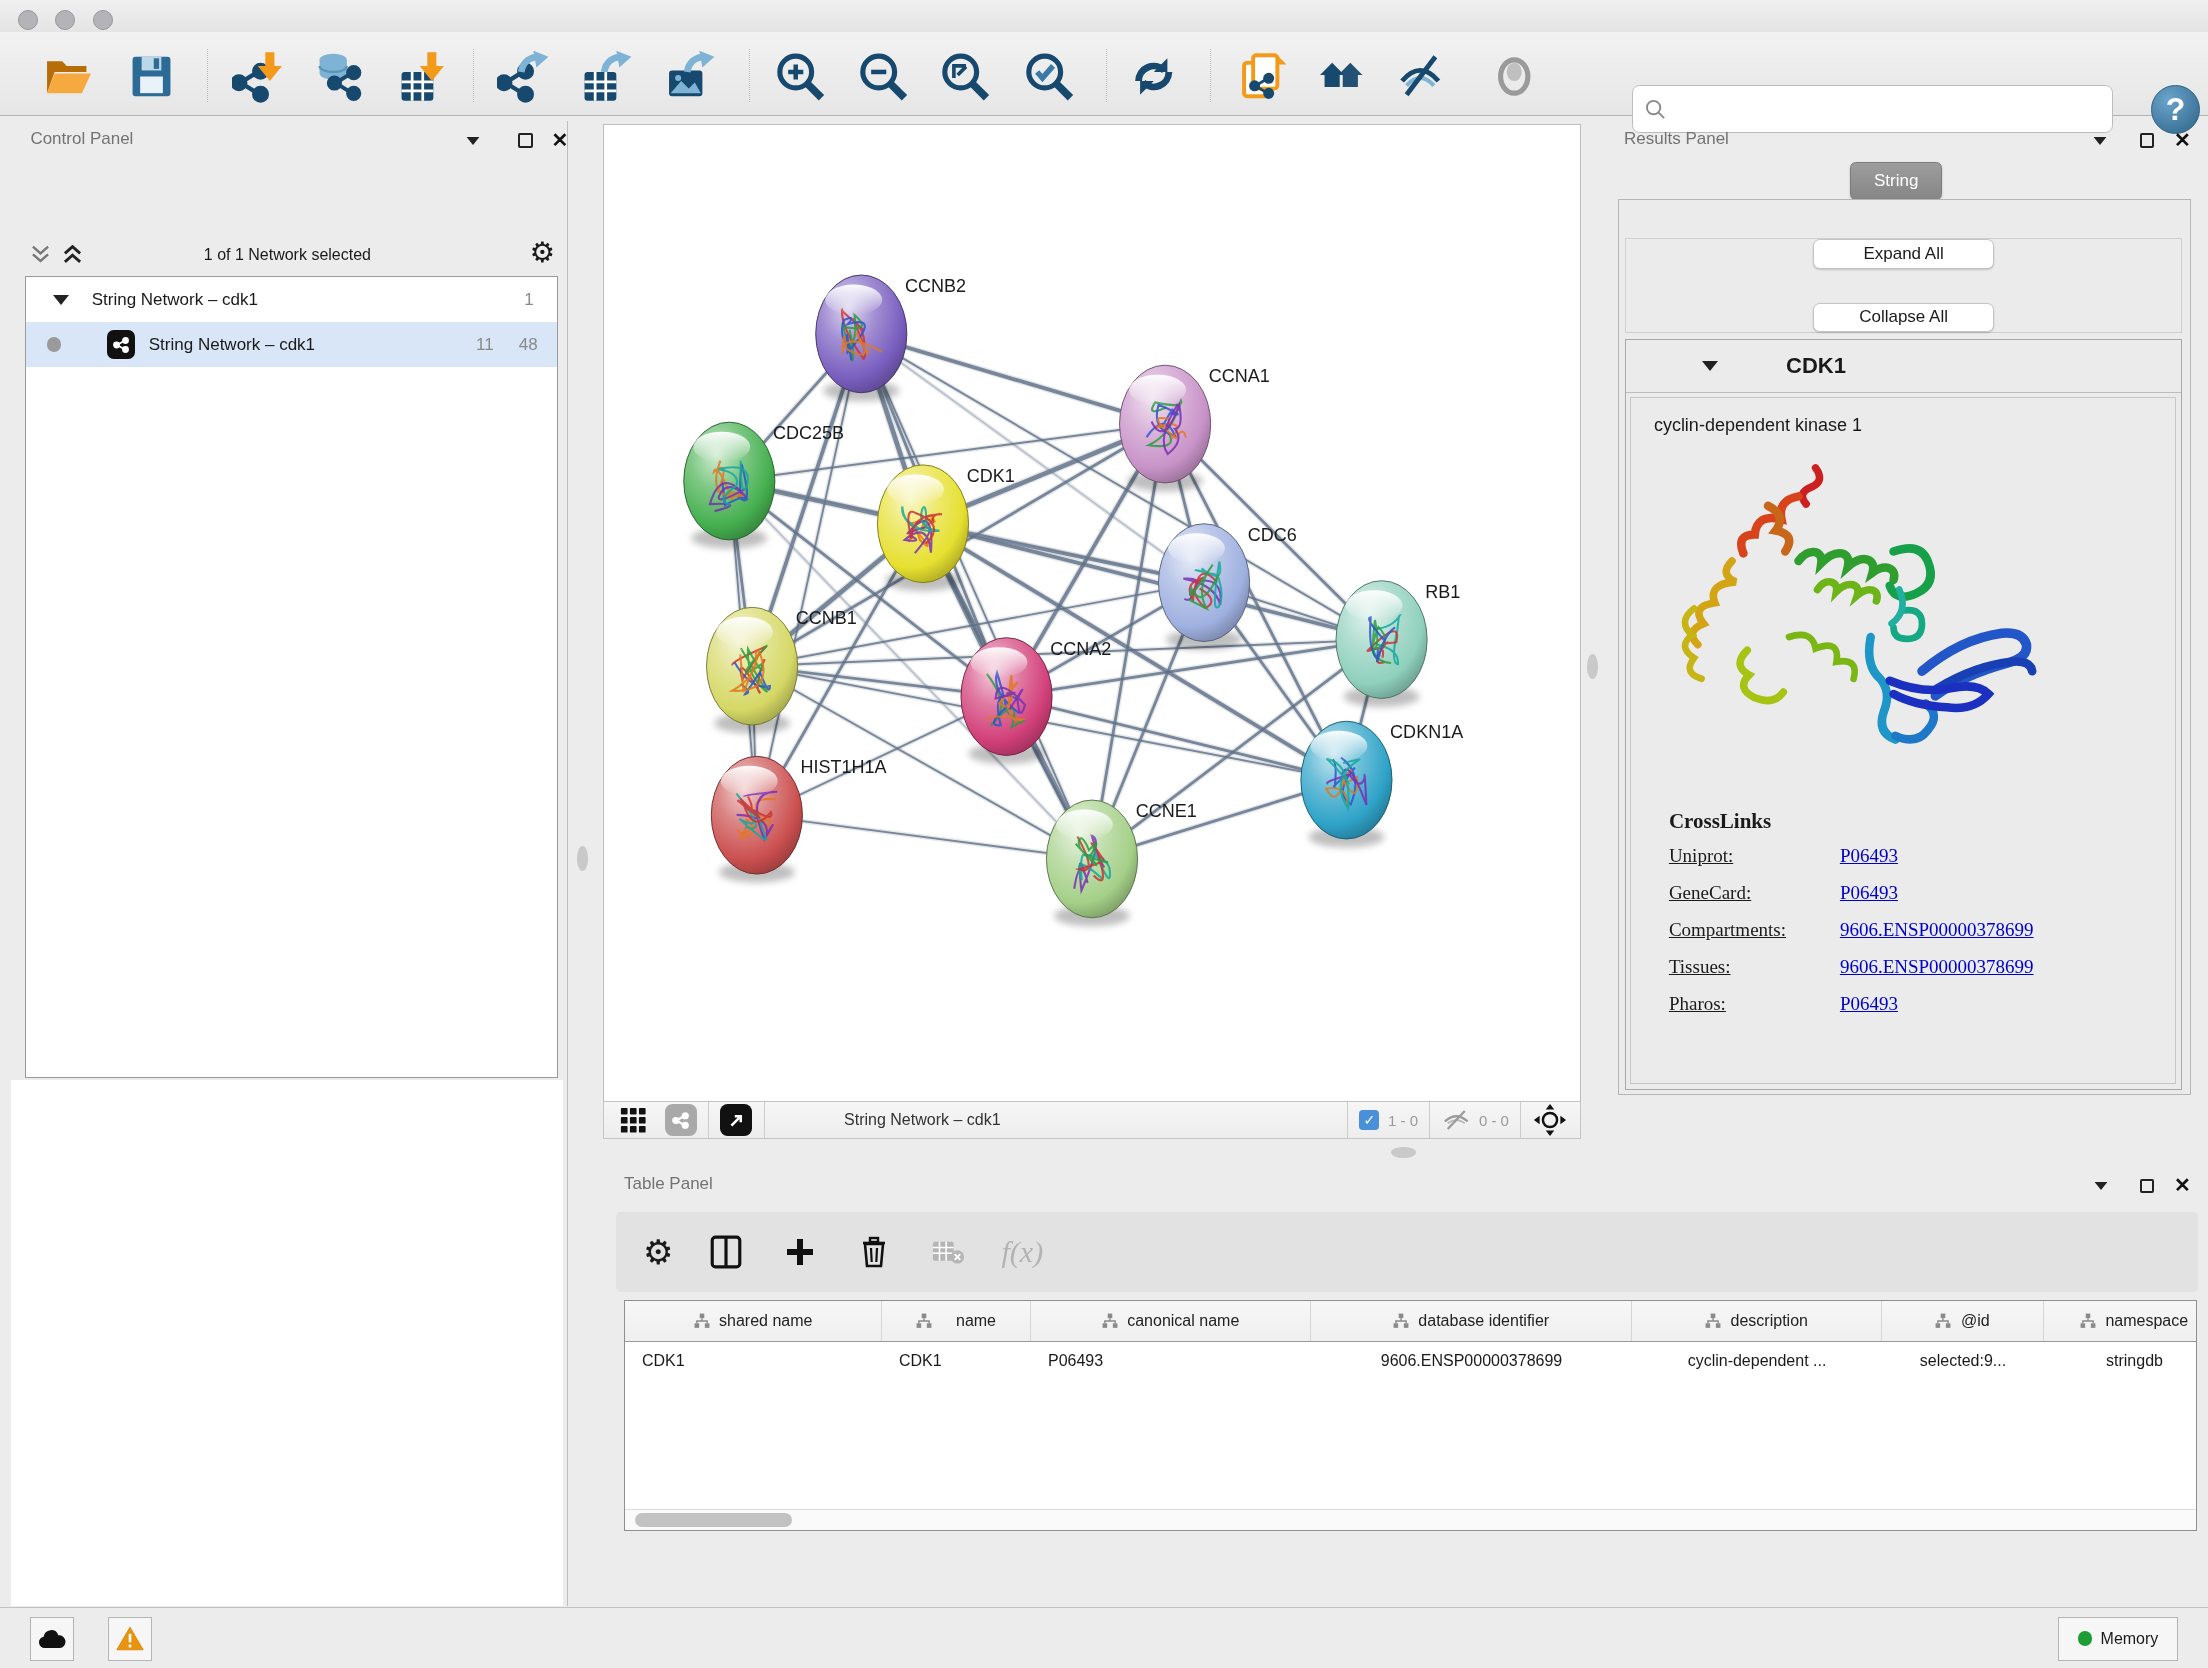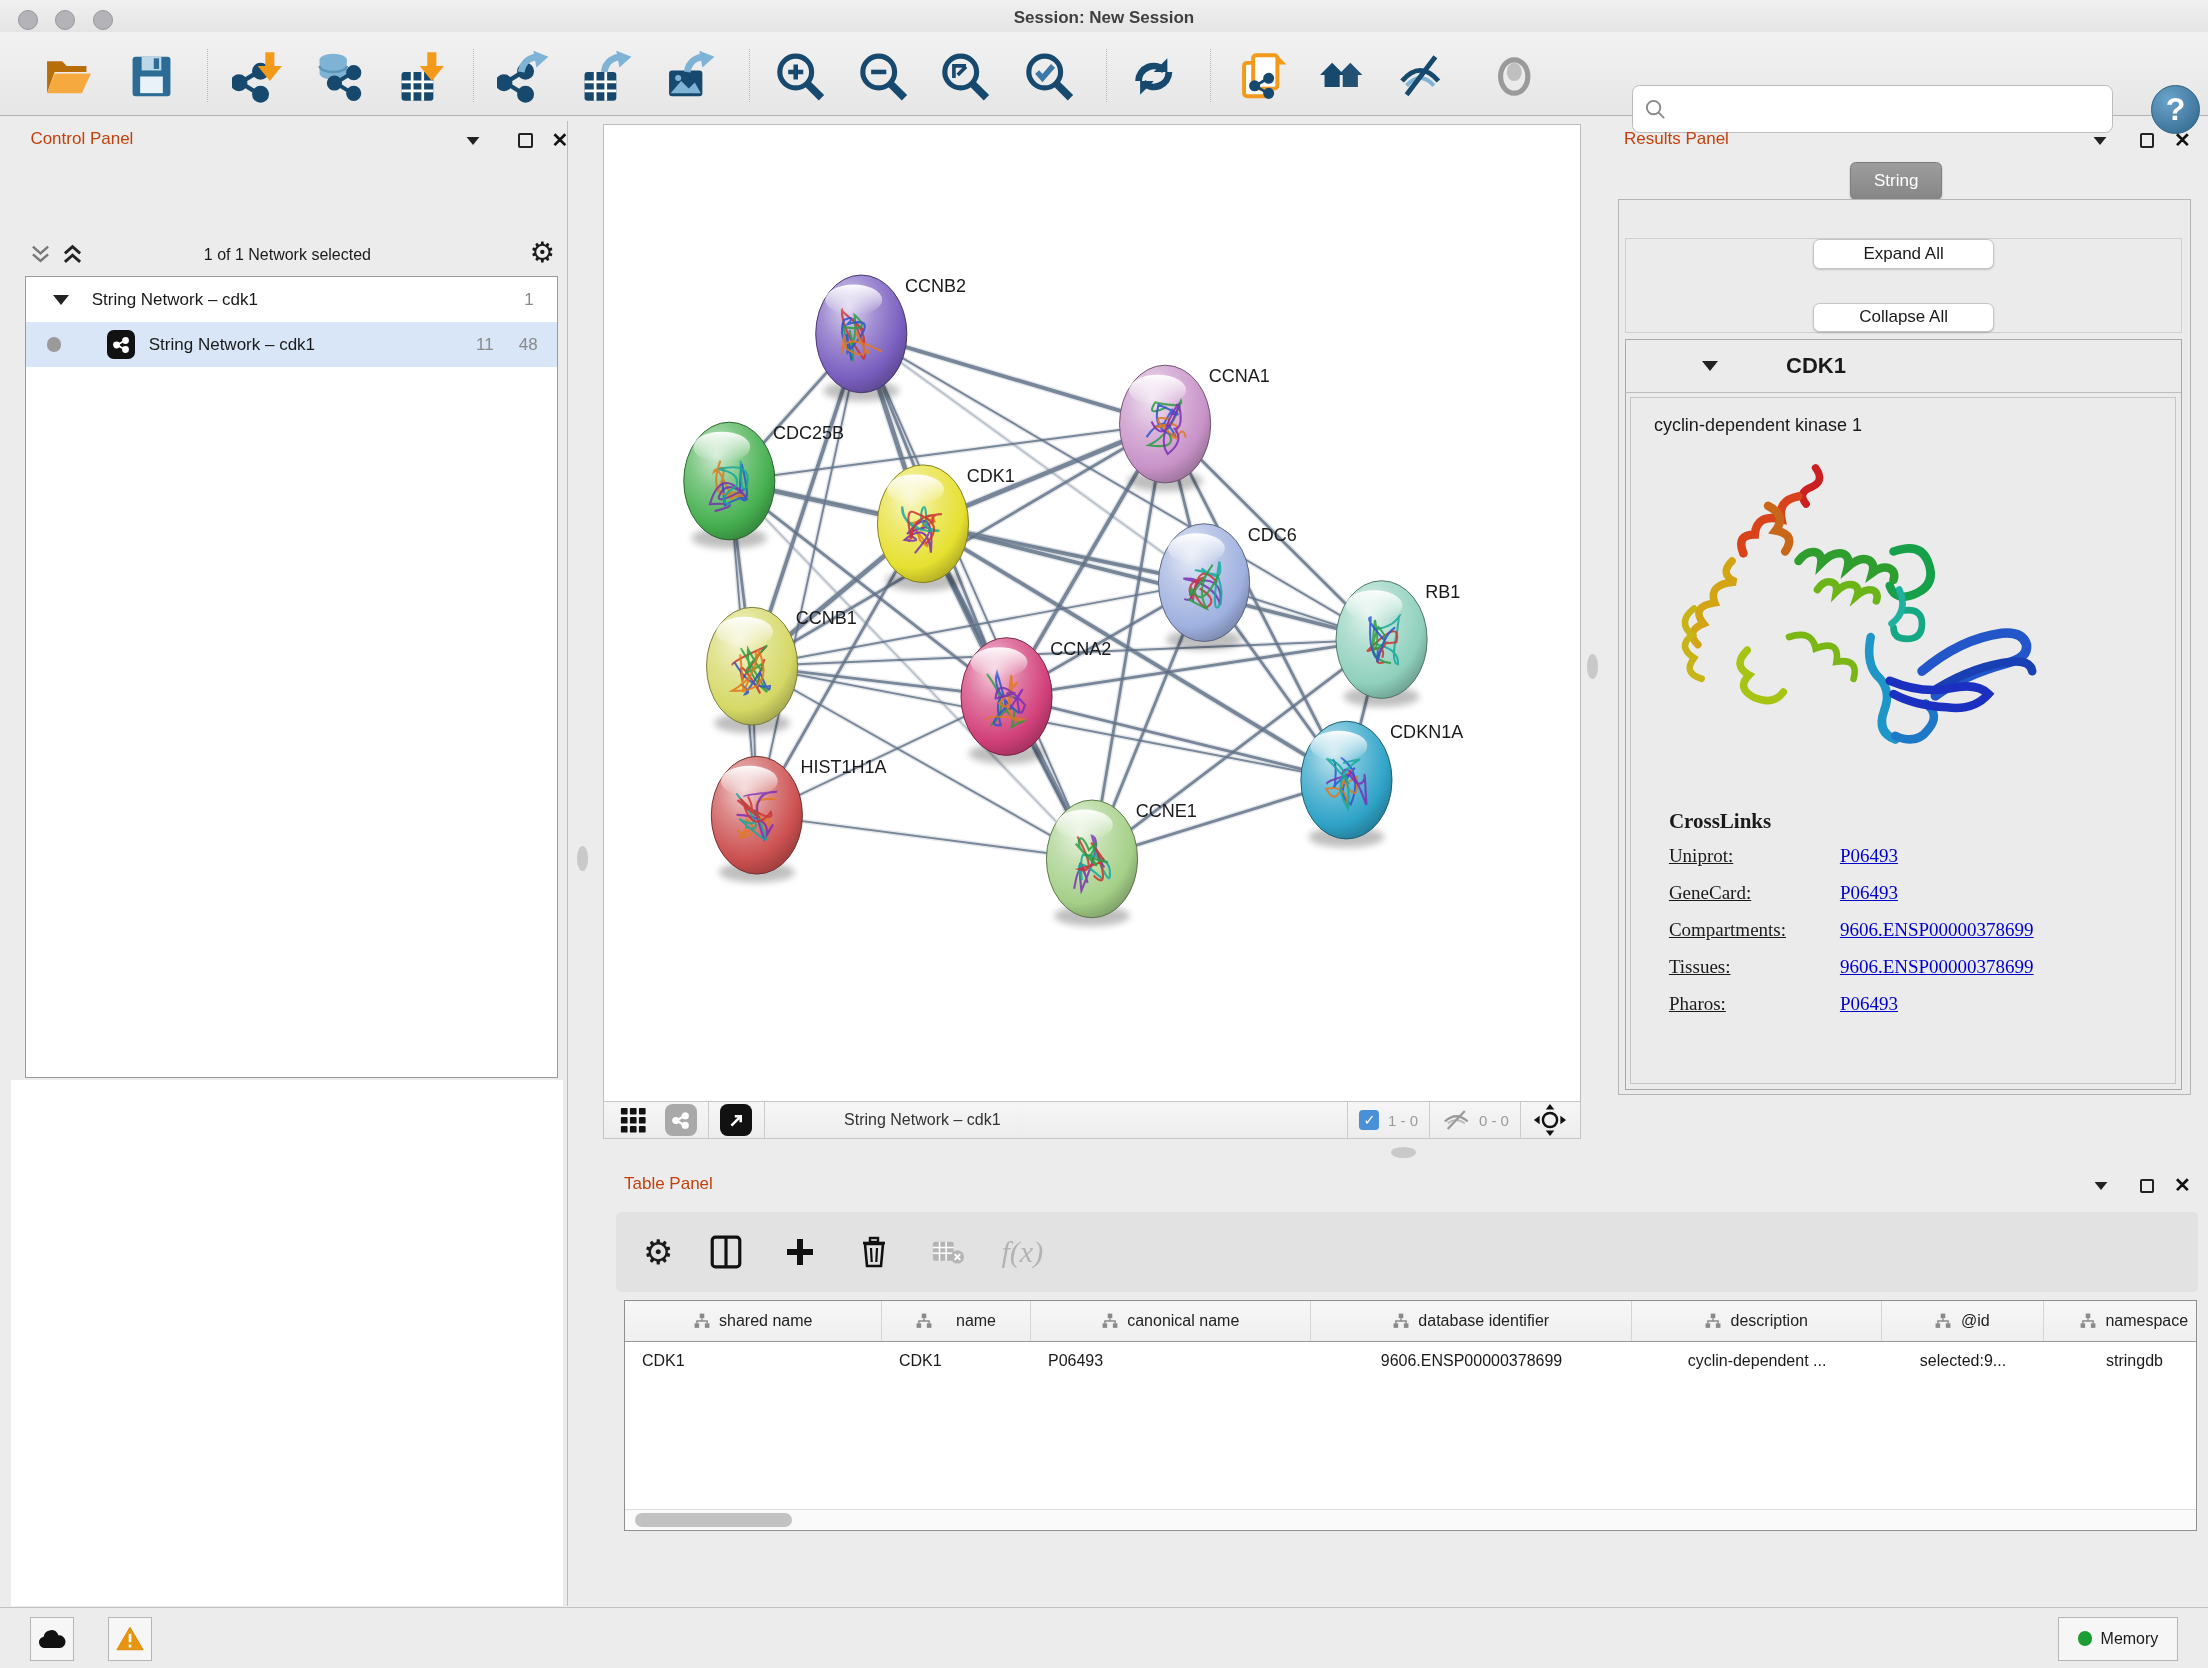--- a/index.html
+++ b/index.html
@@ -15,21 +15,21 @@
   
   #toolbar { left:0; top:32px; width:2208px; height:84px; background:linear-gradient(#f2f2f2,#e6e6e6); border-bottom:1px solid #b3b3b3; }
   .tb-btn { top:17px; width:55px; height:55px; display:flex; align-items:center; justify-content:center; }
   .tb-sep { top:17px; width:0; height:53px; border-left:1.9px dotted #b8b8b8; }
   #search-box { left:1632px; top:53px; width:481px; height:48px; background:#fff; border:1.9px solid #bcbcbc; border-radius:7.6px; display:flex; align-items:center; padding-left:11.4px; }
   #search-input { border:none; outline:none; font-size:16px; flex:1; background:transparent; margin-left:7.6px; }
   #help-btn { left:2151px; top:53px; width:49px; height:49px; border-radius:50%; background:radial-gradient(circle at 35% 30%, #6ba4cc, #3c7399 75%); color:#fff; font-size:32px; font-weight:bold; display:flex; align-items:center; justify-content:center; border:1.9px solid #2e5f80; }
 
   
   #control-panel { left:11.4px; top:121px; width:552px; height:1485px; }
-  .panel-title { font-size:17px; color:#c2410c; }
+  .panel-title { font-size:17px; color:#737373; }
   .tri-down { width:0; height:0; border-left:8.6px solid transparent; border-right:8.6px solid transparent; border-top:10.5px solid #222; }
   .sq { width:14.3px; height:14.3px; border:2.4px solid #222; border-radius:1.9px; }
   .xx { font-size:20px; font-weight:bold; color:#111; line-height:1; }
   .tabs { display:flex; }
   .tab { height:46px; padding:0 25px; background:#fdfdfd; border:1px solid #c9c9c9; border-left:none; font-size:17px; display:flex; align-items:center; justify-content:center; color:#111; box-shadow:0 1px 1.9px rgba(0,0,0,.15); }
   .tab:first-child { border-left:1px solid #c9c9c9; border-radius:4.8px 0 0 4.8px; }
   .tab:last-child { border-radius:0 4.8px 4.8px 0; }
   .tab.active { background:linear-gradient(#9a9a9a,#858585); color:#fff; border-color:#7d7d7d; }
   #cp-tabs { left:61px; top:47px; }
   #cp-summary { left:0px; top:112px; width:552px; height:44px; display:flex; align-items:center; }
@@ -96,21 +96,20 @@
 
   .chev { stroke:#777; stroke-width:2.5; fill:none; }
 </style>
 </head>
 <body>
 
 <div id="titlebar" class="abs">
   <div class="tl abs" style="left:18px"></div>
   <div class="tl abs" style="left:55px"></div>
   <div class="tl abs" style="left:93px"></div>
-  <div id="title-text" class="abs">Session: New Session</div>
 </div>
 
 <div id="toolbar" class="abs">
   <div id="tb-icons">
       <div class="tb-btn abs" style="left: 40px;">
         <svg width="53" height="53" viewBox="0 0 35 34">
           <path d="M4 7h10l3 3h13v4H9L4 28z" fill="#b86e08"></path>
           <path d="M4 28l5-13h24l-6 13z" fill="#f5a93f"></path>
         </svg>
       </div>

